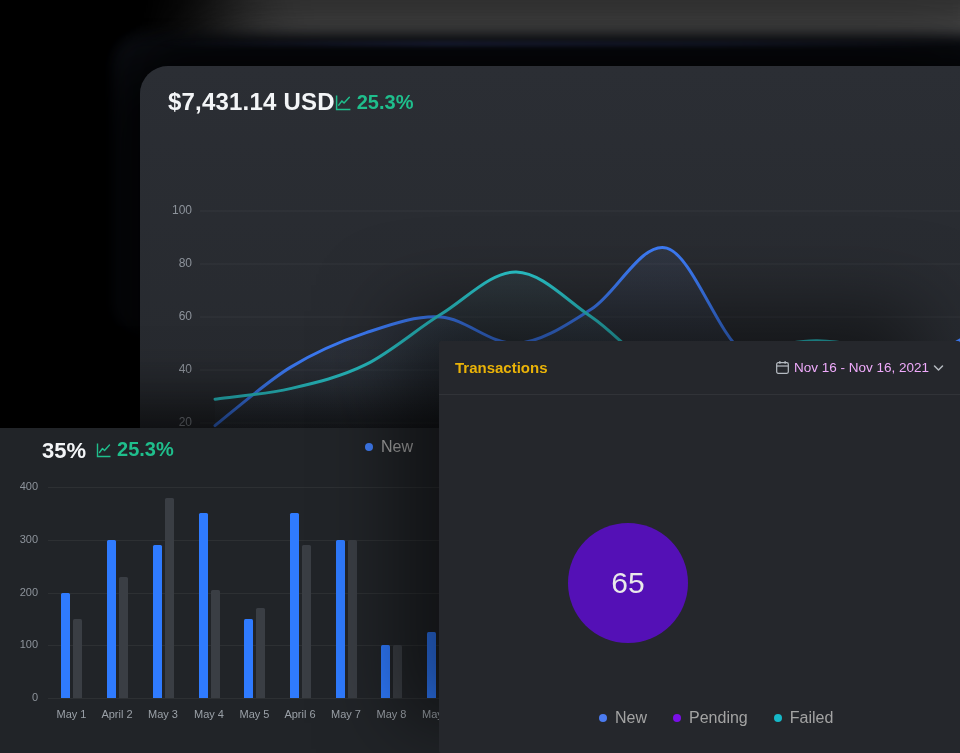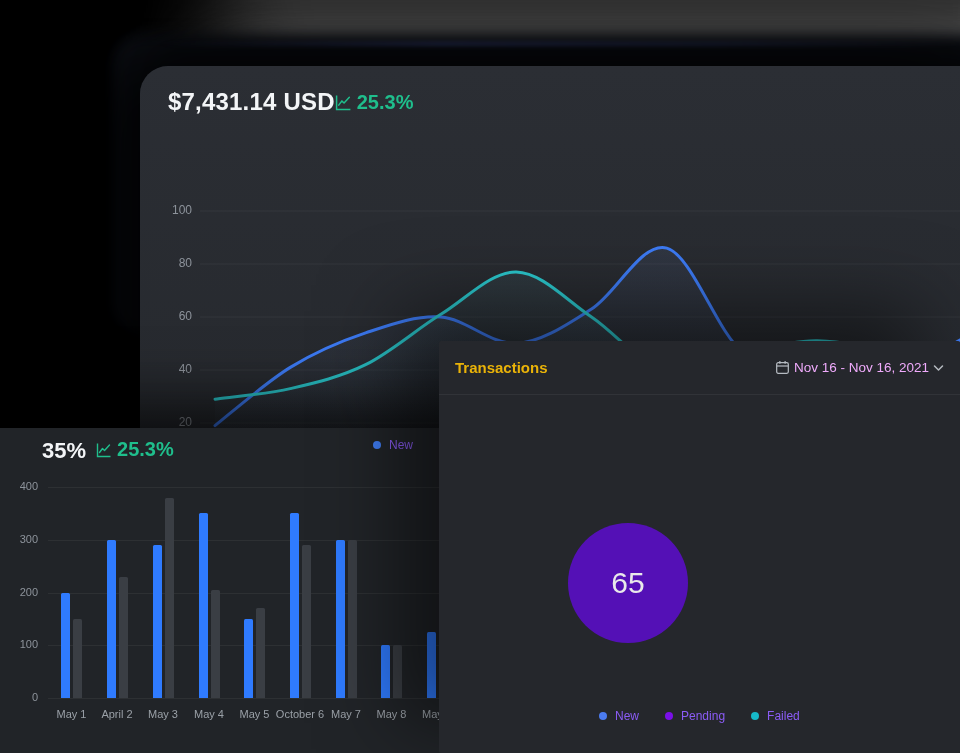--- a/index.html
+++ b/index.html
@@ -63,21 +63,21 @@
   .trans-title{margin:0;font-size:15px;font-weight:bold;color:#eab308;}
   .trans-divider{position:absolute;left:0;right:0;top:53px;height:1px;background:rgba(255,255,255,.06);}
   .datepick{margin-left:auto;display:inline-flex;align-items:center;gap:4px;background:none;border:none;cursor:pointer;
     color:#f0abfc;font-size:13.5px;font-family:"Liberation Sans",sans-serif;padding:0;}
   .datepick svg{display:block;}
 
   .bubble-area{position:absolute;left:0;top:53px;right:0;bottom:60px;}
   .bubble{position:absolute;border-radius:50%;display:flex;align-items:center;justify-content:center;color:#fff;}
   .trans-legend{position:absolute;left:160px;top:368px;display:flex;align-items:center;gap:26px;}
   .tl-item{display:flex;align-items:center;gap:8px;cursor:pointer;}
-  .tl-item .legend-label{font-size:12px;color:#8b5cf6;}
+  .tl-item .legend-label{font-size:16px;color:#a3a3a3;}
 </style>
 </head>
 <body>
 
 <div class="stage">
 
   <div class="blob1"></div>
   <div class="topshadow"></div>
   <div class="ghost"></div>
   <div class="bluestreak"></div>
@@ -163,21 +163,21 @@
         <div class="bar" style="left: 192.5px; top: 69.55px; width: 9px; height: 200.45px; background: rgb(58, 62, 68);"></div>
         <div class="bar-xtick" style="left: 166px;">May 3</div>
         <div class="bar" style="left: 226.5px; top: 85.375px; width: 9px; height: 184.625px; background: rgb(47, 123, 255);"></div>
         <div class="bar" style="left: 238.5px; top: 161.863px; width: 9px; height: 108.137px; background: rgb(58, 62, 68);"></div>
         <div class="bar-xtick" style="left: 212px;">May 4</div>
         <div class="bar" style="left: 272px; top: 190.875px; width: 9px; height: 79.125px; background: rgb(47, 123, 255);"></div>
         <div class="bar" style="left: 284px; top: 180.325px; width: 9px; height: 89.675px; background: rgb(58, 62, 68);"></div>
         <div class="bar-xtick" style="left: 257.5px;">May 5</div>
         <div class="bar" style="left: 317.5px; top: 85.375px; width: 9px; height: 184.625px; background: rgb(47, 123, 255);"></div>
         <div class="bar" style="left: 329.5px; top: 117.025px; width: 9px; height: 152.975px; background: rgb(58, 62, 68);"></div>
-        <div class="bar-xtick" style="left: 303px;">October 6</div>
+        <div class="bar-xtick" style="left: 303px;">April 6</div>
         <div class="bar" style="left: 363.5px; top: 111.75px; width: 9px; height: 158.25px; background: rgb(47, 123, 255);"></div>
         <div class="bar" style="left: 375.5px; top: 111.75px; width: 9px; height: 158.25px; background: rgb(58, 62, 68);"></div>
         <div class="bar-xtick" style="left: 349px;">May 7</div>
         <div class="bar" style="left: 409px; top: 217.25px; width: 9px; height: 52.75px; background: rgb(47, 123, 255);"></div>
         <div class="bar" style="left: 421px; top: 217.25px; width: 9px; height: 52.75px; background: rgb(58, 62, 68);"></div>
         <div class="bar-xtick" style="left: 394.5px;">May 8</div>
         <div class="bar" style="left: 454.5px; top: 204.062px; width: 9px; height: 65.9375px; background: rgb(47, 123, 255);"></div>
         <div class="bar" style="left: 466.5px; top: 211.975px; width: 9px; height: 58.025px; background: rgb(58, 62, 68);"></div>
         <div class="bar-xtick" style="left: 440px;">May 9</div>
       </div>

